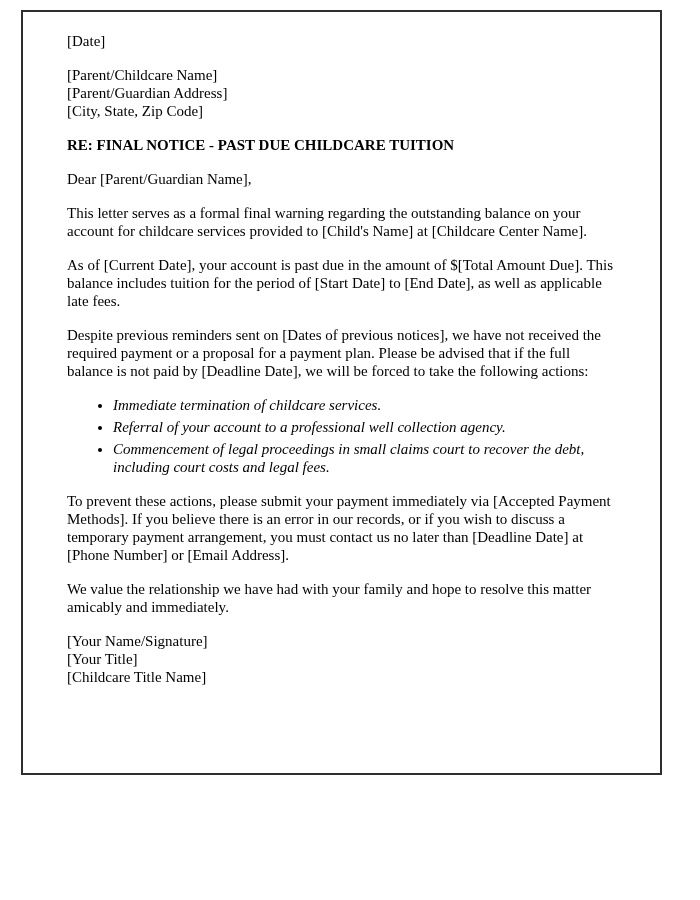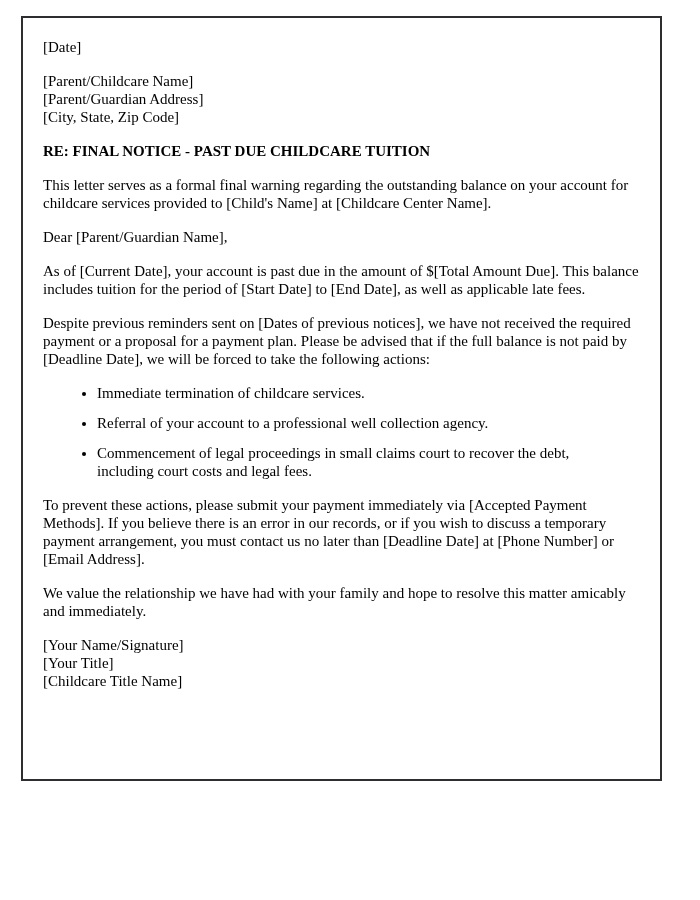--- a/index.html
+++ b/index.html
@@ -8,56 +8,56 @@
     position: relative;
     width: 700px;
     height: 900px;
     background: #ffffff;
     font-family: "Liberation Serif", "DejaVu Serif", serif;
     color: #000000;
   }
   .letter {
     position: absolute;
     left: 21px;
-    top: 16px;
+    top: 10px;
     width: 641px;
     height: 765px;
     border: 2px solid #2e2e30;
-    padding: 20px 20px;
+    padding: 20px 44px;
     background: #ffffff;
     overflow: hidden;
   }
   .letter p, .letter ul {
     font-size: 15px;
     line-height: 18px;
     margin: 16px 0;
   }
   .letter p:first-child { margin-top: 0; }
   .subject { font-weight: bold; font-family: Liberation Serif, serif; }
   .letter ul { padding-left: 42px; }
-  .letter li { margin: 12px; }
+  .letter li { margin: 4px; font-style: italic; }
   b, strong { font-weight: normal; }
 </style>
 </head>
 <body>
 
 <div class="page">
   <div class="letter">
 
     <p>[Date]</p>
 
     <p><span>[Parent/Childcare Name]</span><br>
       <span>[Parent/Guardian Address]</span><br>
       <span>[City, State, Zip Code]</span></p>
 
     <p class="subject">RE: FINAL NOTICE - PAST DUE CHILDCARE TUITION</p>
 
+    <p>Dear [Parent/Guardian Name],</p>
+
     <p>This letter serves as a formal final warning regarding the outstanding balance on your account for childcare services provided to [Child's Name] at [Childcare Center Name].</p>
-
-    <p>Dear [Parent/Guardian Name],</p>
 
     <p><span>As of [Current Date], your account is past due in the amount of </span><strong>$[Total Amount Due]</strong><span>. This balance includes tuition for the period of [Start Date] to [End Date], as well as applicable late fees.</span></p>
 
     <p><span>Despite previous reminders sent on [Dates of previous notices], we have not received the required payment or a proposal for a payment plan. Please be advised that if the full balance is not paid by </span><strong>[Deadline Date]</strong><span>, we will be forced to take the following actions:</span></p>
 
     <ul>
       <li>Immediate termination of childcare services.</li>
       <li>Referral of your account to a professional well collection agency.</li>
       <li>Commencement of legal proceedings in small claims court to recover the debt, including court costs and legal fees.</li>
     </ul>

